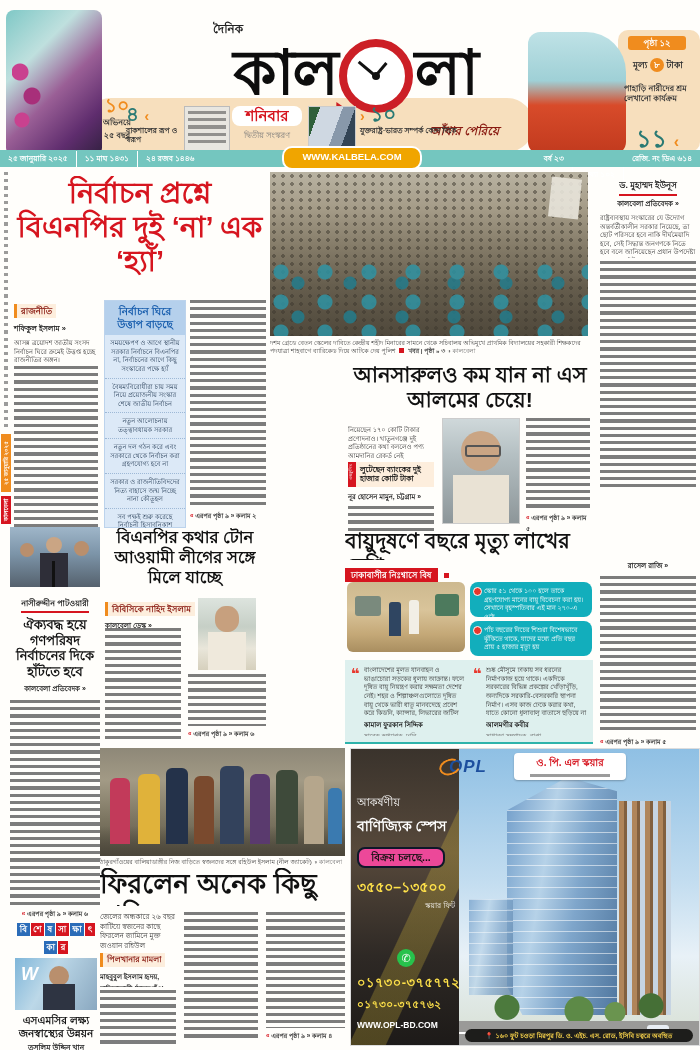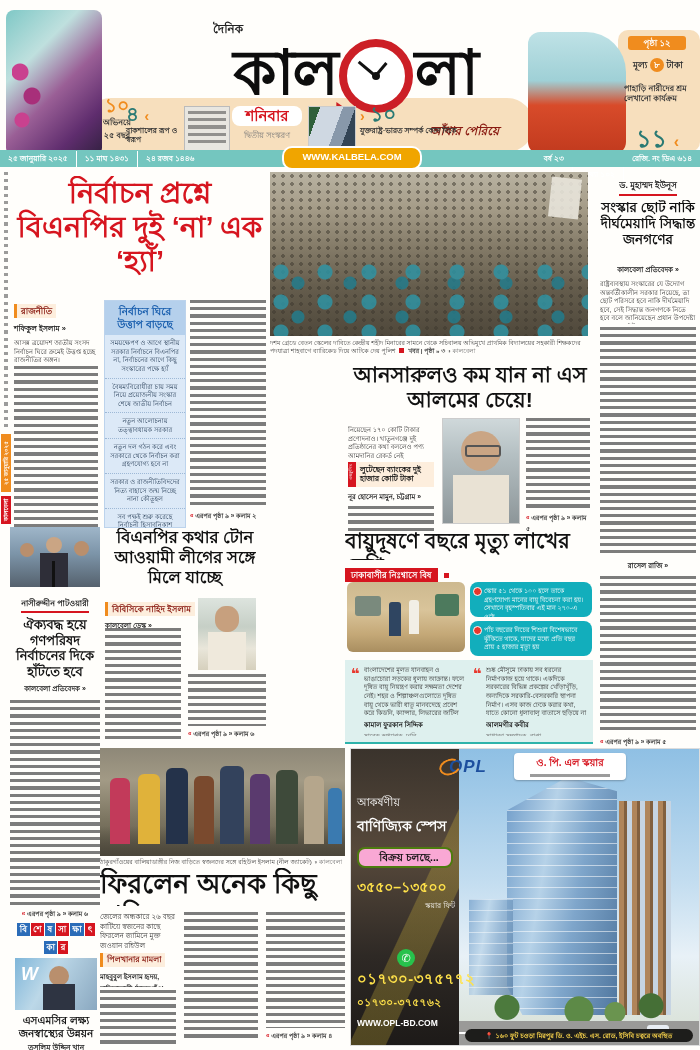--- a/index.html
+++ b/index.html
@@ -53,21 +53,21 @@
   .crowd .caps{position:absolute;left:0;right:0;bottom:0;height:46%;
       background-image:radial-gradient(circle at 11px 11px,#2f93a3 7px,transparent 8px),radial-gradient(circle at 28px 22px,#237c8c 6px,transparent 7px);
       background-size:44px 30px,52px 34px;opacity:.85;}
   .portrait{background:linear-gradient(to bottom,#cfd8da 0,#b4bfc2 35%,#8d9699 100%);}
   .dusty{background:linear-gradient(to bottom,#cdb98f 0,#d9c49a 40%,#c4a877 75%,#a98e60 100%);}
   .fam{background:linear-gradient(to bottom,#8e8878 0,#a29a85 30%,#7d7662 65%,#5c5747 100%);}
   
   .adL{background:linear-gradient(to bottom,#3a332c 0,#57493b 35%,#2e2925 70%,#1d1a18 100%);}
   .adL::after{content:"";position:absolute;inset:0;background:
       linear-gradient(115deg,transparent 55%,rgba(230,200,60,.25) 55.5%,rgba(230,200,60,.25) 70%,transparent 70.5%);}
-  .yellow-btn{background:#f9a8d4;color:#111;font-weight:bold;border-radius:8px;border:2px solid #4d7c0f;padding-left:8px;}
+  .yellow-btn{background:#ec4899;color:#111;font-weight:bold;border-radius:8px;border:2px solid #0f172a;}
   .sky{background:linear-gradient(to bottom,#8fc0e4 0,#c3ddf0 45%,#e8f1f7 70%,#d7dfd2 100%);}
   .tower{background:linear-gradient(100deg,#6f9cc9 0,#b6d2e8 35%,#7fa6cb 60%,#50779f 100%);
          background-size:100% 100%;}
   .tower .floors{position:absolute;inset:0;background:repeating-linear-gradient(to bottom,rgba(255,255,255,.55) 0 1px,transparent 1px 11px);}
   .tower2{background:repeating-linear-gradient(90deg,#b0855a 0 5px,#82603f 5px 8px,#c6d4e2 8px 13px);}
   .greens{background:radial-gradient(circle at 20% 60%,#4c7a3d 12px,transparent 13px),radial-gradient(circle at 50% 70%,#5d8a47 14px,transparent 15px),radial-gradient(circle at 80% 55%,#456f36 12px,transparent 13px),radial-gradient(circle at 65% 75%,#6a944f 10px,transparent 11px);}
   .road{background:#9a9a98;}
   .road .lane{position:absolute;top:45%;left:0;right:0;height:2px;background:repeating-linear-gradient(90deg,#fff 0 10px,transparent 10px 20px);}
   .adbar{background:#1d1d1b;color:#ffd94d;font-size:6.5px;line-height:13px;font-weight:bold;text-align:center;}
   .wa{width:18px;height:18px;border-radius:50%;background:#27c24c;color:#fff;text-align:center;line-height:18px;font-size:11px;font-weight:bold;}
@@ -201,21 +201,20 @@
   </div>
   <div class="abs cap ohid" style="left:270px;top:339px;width:318px;height:18px;">
     <span>দশম গ্রেডে বেতন স্কেলের দাবিতে কেন্দ্রীয় শহীদ মিনারের সামনে থেকে সচিবালয় অভিমুখে প্রাথমিক বিদ্যালয়ের সহকারী শিক্ষকদের পদযাত্রা শাহবাগে ব্যারিকেড দিয়ে আটকে দেয় পুলিশ</span>
     <span class="sqred"></span>
     <b>খবর | পৃষ্ঠা » ৩</b>
     <span style="color:#777;"> ◑ </span><span style="color:#777;">কালবেলা</span>
   </div>
 
   <div class="abs ctr" style="left:600px;top:174px;width:96px;">
     <div class="kicker-ul" style="font-size:8.5px;">ড. মুহাম্মদ ইউনূস</div>
-    <div class="hl-blk ohid" style="font-size:13.5px;margin-top:4px;height:62px;">সংস্কার ছোট নাকি দীর্ঘমেয়াদি সিদ্ধান্ত জনগণের</div>
     <div class="byline" style="margin-top:2px;font-size:7px;">কালবেলা প্রতিবেদক »</div>
     <div class="ohid" style="text-align:left;font-size:6.6px;line-height:1.3;color:#333;margin-top:4px;height:44px;">রাষ্ট্রব্যবস্থায় সংস্কারের যে উদ্যোগ অন্তর্বর্তীকালীন সরকার নিয়েছে, তা ছোট পরিসরে হবে নাকি দীর্ঘমেয়াদি হবে, সেই সিদ্ধান্ত জনগণকে নিতে হবে বলে জানিয়েছেন প্রধান উপদেষ্টা ড. মুহাম্মদ ইউনূস।</div>
     <div class="sim" style="height:228px;margin-top:3px;"></div>
   </div>
 
   <div class="abs" style="left:348px;top:426px;width:86px;height:100px;">
     <div class="ohid" style="font-size:6.6px;line-height:1.3;color:#333;height:33px;">নিয়েছেন ১৭০ কোটি টাকার প্রণোদনাও। খাতুনগঞ্জে দুই প্রতিষ্ঠানের কথা বললেও পণ্য আমদানির রেকর্ড নেই</div>
     <div style="background:#fdeedd;border-left:8px solid #d6151f;padding:3px 4px;margin-top:3px;position:relative;">
       <span class="vtext abs" style="left:-8px;top:2px;color:#fff;font-size:4px;">এক্সক্লুসিভ</span>
       <b style="font-size:7.5px;color:#111;line-height:1.25;display:block;">লুটেছেন ব্যাংকের দুই হাজার কোটি টাকা</b>
@@ -351,21 +350,21 @@
     <div class="abs adL" style="left:0;top:0;width:108px;height:296px;"></div>
     <div class="abs" style="left:6px;top:4px;width:98px;color:#fff;z-index:2;margin-top:41px;">
       <div style="font-size:11px;">আকর্ষণীয়</div>
       <div style="font-size:14px;font-weight:bold;margin-top:2px;">বাণিজ্যিক স্পেস</div>
       <div class="yellow-btn ctr" style="margin-top:8px;width:84px;font-size:10.5px;line-height:17px;">বিক্রয় চলছে...</div>
       <div style="color:#ffe24a;font-size:14px;font-weight:bold;margin-top:8px;">৩৫৫০–১৩৫০০</div>
       <div style="font-size:7.5px;text-align:right;">স্কয়ার ফিট</div>
     </div>
     <div class="abs" style="left:6px;top:200px;width:98px;z-index:2;">
       <div class="wa" style="margin:0 auto;">✆</div>
-      <div style="color:#ffe24a;font-size:15px;font-weight:bold;letter-spacing:.5px;">০১৭৩০-৩৭৫৭৭২</div>
+      <div style="color:#ffe24a;font-size:13px;font-weight:bold;margin-top:6px;letter-spacing:.5px;">০১৭৩০-৩৭৫৭৭২</div>
       <div style="color:#ffe24a;font-size:10.5px;font-weight:bold;margin-top:3px;letter-spacing:.5px;">০১৭৩০-৩৭৫৭৬২</div>
       <div style="color:#fff;font-size:8.5px;font-weight:bold;margin-top:6px;">WWW.OPL-BD.COM</div>
     </div>
 
     <div class="abs sky" style="left:108px;top:0;width:240px;height:296px;">
       <div class="abs tower" style="left:48px;top:28px;width:110px;height:238px;clip-path:polygon(0 14%,55% 0,100% 6%,100% 100%,14% 100%,0 88%);">
           <div class="floors"></div>
         </div>
       <div class="abs tower2" style="left:160px;top:52px;width:52px;height:214px;"></div>
       <div class="abs tower" style="left:10px;top:150px;width:44px;height:96px;opacity:.7;">

